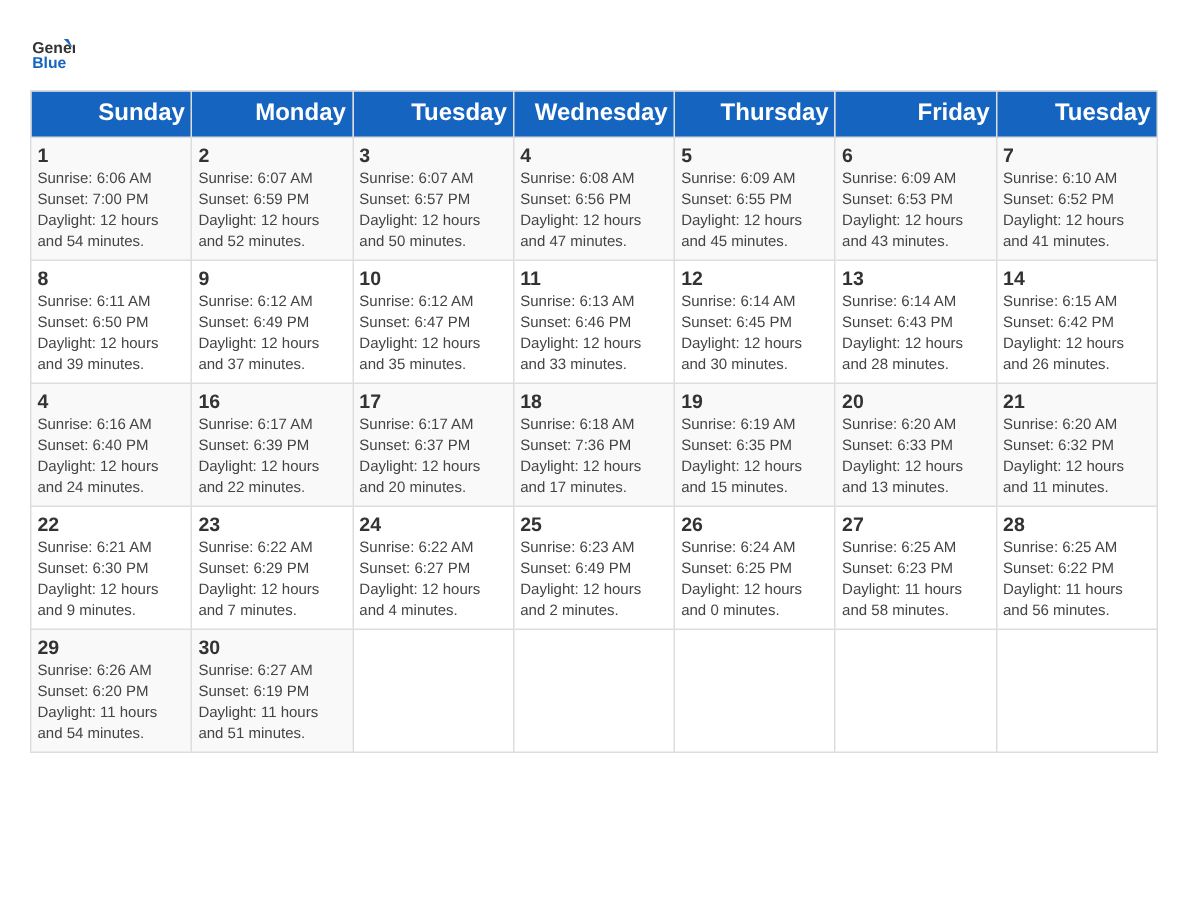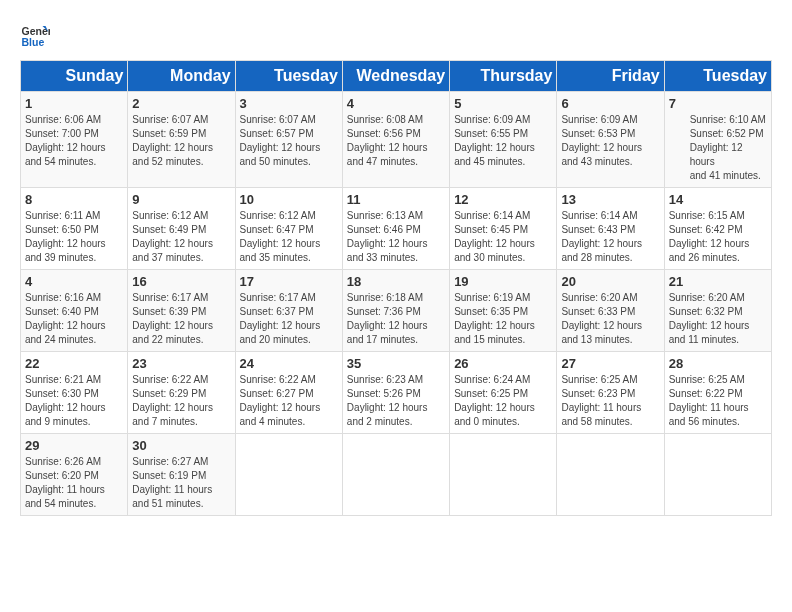--- a/index.html
+++ b/index.html
@@ -154,21 +154,21 @@
         </td>
         <td>
           <span class="day-num">6</span>
           <div class="day-info" style="white-space: pre-line;">Sunrise: 6:09 AM
 Sunset: 6:53 PM
 Daylight: 12 hours
 and 43 minutes.</div>
         </td>
         <td>
           <span class="day-num">7</span>
-          <div class="day-info" style="white-space: pre-line; margin-left: 21px;">Sunrise: 6:10 AM
+          <div class="day-info" style="white-space: pre-line;">Sunrise: 6:10 AM
 Sunset: 6:52 PM
 Daylight: 12 hours
 and 41 minutes.</div>
         </td>
       </tr>
       <tr>
         <td>
           <span class="day-num">8</span>
           <div class="day-info" style="white-space: pre-line;">Sunrise: 6:11 AM
 Sunset: 6:50 PM
@@ -285,23 +285,23 @@
 and 7 minutes.</div>
         </td>
         <td>
           <span class="day-num">24</span>
           <div class="day-info" style="white-space: pre-line;">Sunrise: 6:22 AM
 Sunset: 6:27 PM
 Daylight: 12 hours
 and 4 minutes.</div>
         </td>
         <td>
-          <span class="day-num">35</span>
+          <span class="day-num">25</span>
           <div class="day-info" style="white-space: pre-line;">Sunrise: 6:23 AM
-Sunset: 5:26 PM
+Sunset: 6:49 PM
 Daylight: 12 hours
 and 2 minutes.</div>
         </td>
         <td>
           <span class="day-num">26</span>
           <div class="day-info" style="white-space: pre-line;">Sunrise: 6:24 AM
 Sunset: 6:25 PM
 Daylight: 12 hours
 and 0 minutes.</div>
         </td>

